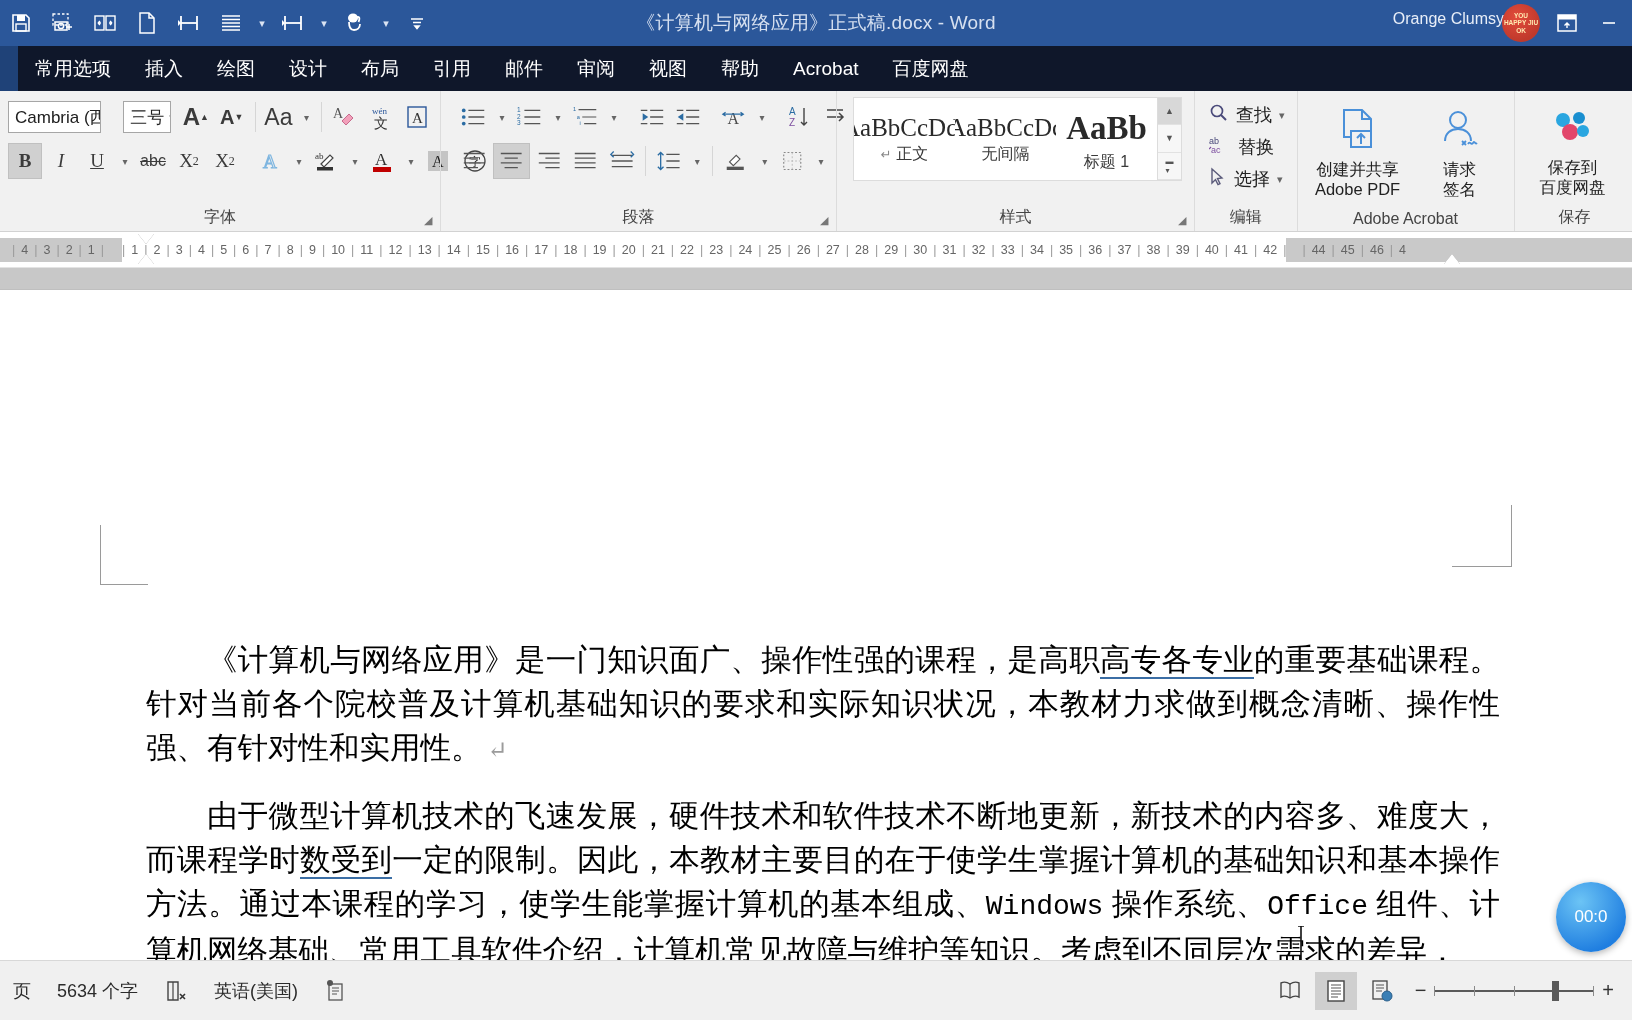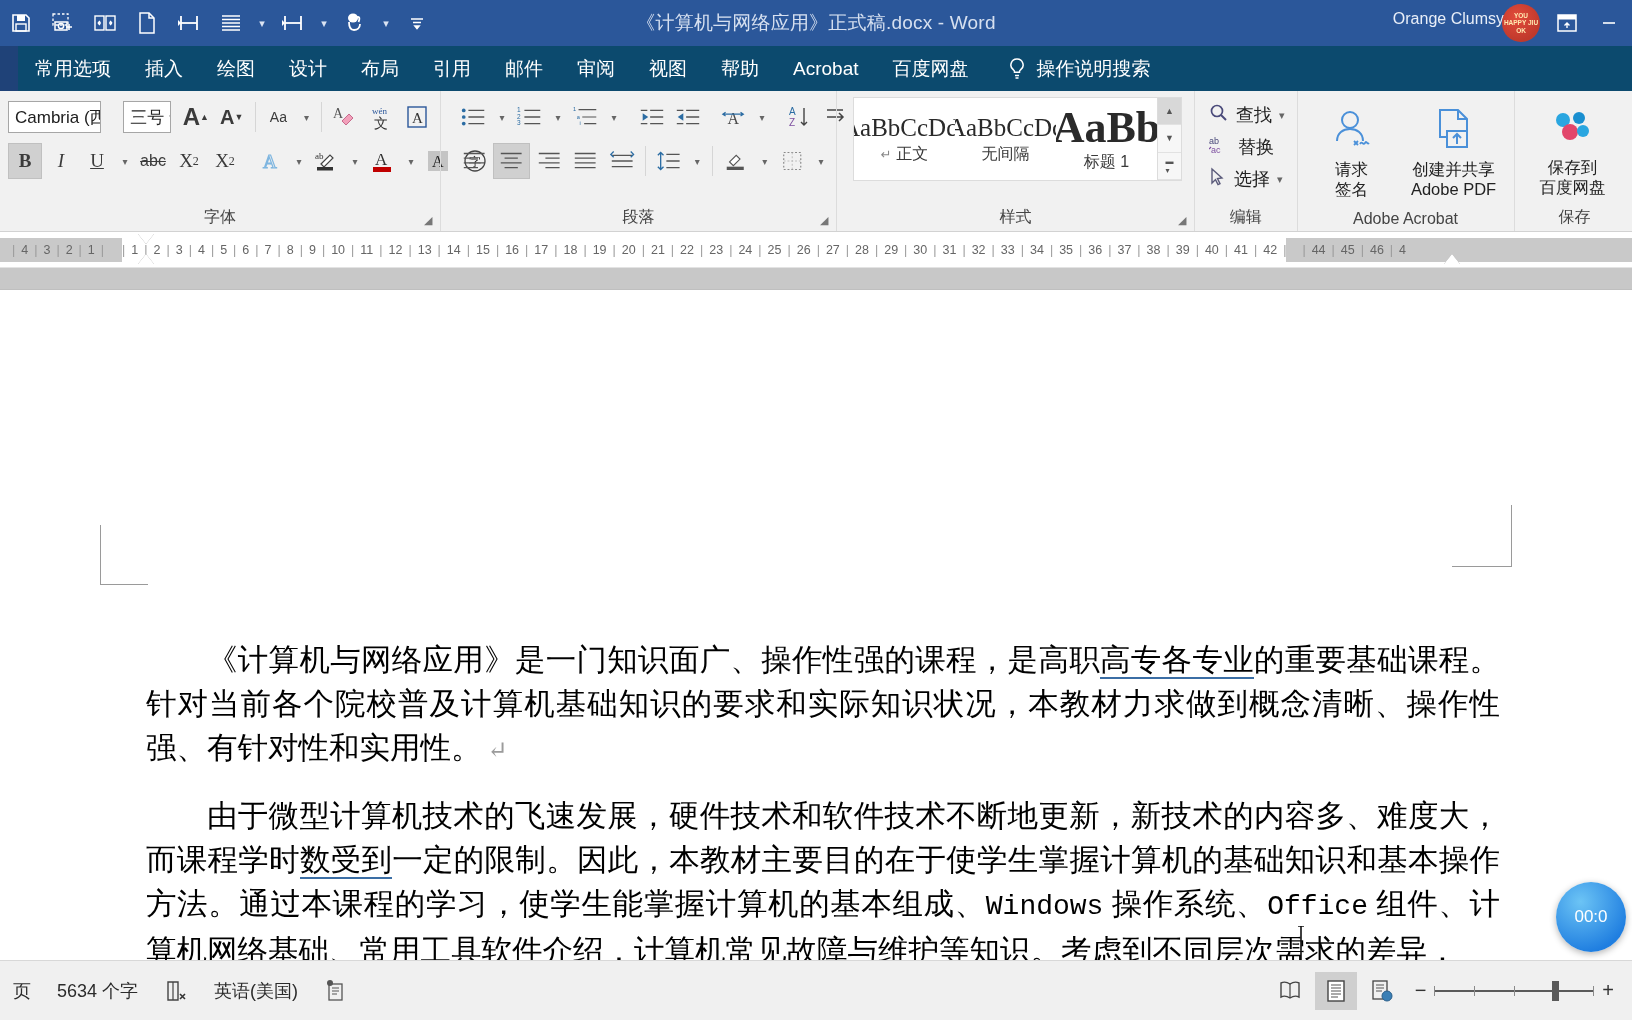--- a/index.html
+++ b/index.html
@@ -46,21 +46,21 @@
   .tb-icon-btn {
     position: absolute; top: 8px; width: 34px; height: 30px;
     display: flex; align-items: center; justify-content: center; color: #ffffff;
   }
   .ribbon-display { right: 48px; }
   .win-min { right: 6px; font-size: 20px; }
 
   
   .tabbar {
     position: absolute; left: 0; top: 46px; width: 1632px; height: 45px;
-    background: #0c4a6e; display: flex; align-items: stretch;
+    background: #0f172a; display: flex; align-items: stretch;
   }
   .tab-file {
     width: 18px; background: #1f4278;
   }
   .tab {
     padding: 0 17px; display: flex; align-items: center;
     color: #ffffff; font-size: 19px; white-space: nowrap;
   }
   .tab.lamp { gap: 9px; padding-left: 22px; }
   .lamp-icon { color: #ffffff; display: inline-flex; }
@@ -314,29 +314,20 @@
     <div class="tab">绘图</div>
     <div class="tab">设计</div>
     <div class="tab">布局</div>
     <div class="tab">引用</div>
     <div class="tab">邮件</div>
     <div class="tab">审阅</div>
     <div class="tab">视图</div>
     <div class="tab">帮助</div>
     <div class="tab">Acrobat</div>
     <div class="tab">百度网盘</div>
-    <div class="tab lamp">
-      <span class="lamp-icon">
-        <svg width="20" height="24" viewBox="0 0 20 24">
-            <path d="M10 2a6 6 0 00-3.4 11c.5.4.9 1.1.9 1.8v.4h5v-.4c0-.7.4-1.4.9-1.8A6 6 0 0010 2z" fill="none" stroke="#fff" stroke-width="1.5"></path>
-            <path d="M8 18.5h4M8.5 21h3" stroke="#fff" stroke-width="1.5"></path>
-          </svg>
-      </span>
-      <span>操作说明搜索</span>
-    </div>
   </div>
 
   <div class="ribbon">
 
     <div class="grp" style="width:440px;">
       <div class="row" style="padding-left:2px;">
         <div class="fontbox fname">
           <span>Cambria (西文标</span>
 
         </div>
@@ -346,21 +337,21 @@
         </div>
         <div class="ib" style="margin-left:6px;">
             <b style="font-size:24px;">A</b>
             <span style="font-size:9px;vertical-align:top;">▲</span>
           </div>
         <div class="ib">
             <b style="font-size:20px;">A</b>
             <span style="font-size:9px;vertical-align:top;">▼</span>
           </div>
         <div class="sep"></div>
-        <div class="ib" style="font-size:14px;">Aa</div>
+        <div class="ib" style="font-size:23px;">Aa</div>
         <div class="ib sm">▾</div>
         <div class="sep"></div>
         <div class="ib">
           <svg width="26" height="26" viewBox="0 0 26 26">
               <text x="1" y="14" font-size="14" fill="#555" font-family="Liberation Serif, serif">A</text>
               <path d="M10 17l7-7 4 4-7 7z" fill="#f2a0ba" stroke="#c76a8d" stroke-width="1"></path>
             </svg>
         </div>
         <div class="ib">
           <svg width="26" height="28" viewBox="0 0 26 28">
@@ -585,21 +576,21 @@
           <div class="nm">
             <span style="color:#888;font-size:13px;">↵</span>
             <span>正文</span>
           </div>
         </div>
         <div class="gitem">
           <div class="prev" style="font-size:25px;">AaBbCcDc</div>
           <div class="nm">无间隔</div>
         </div>
         <div class="gitem">
-          <div class="prev" style="font-size:44px;font-weight:bold;line-height:44px;">AaBb</div>
+          <div class="prev" style="font-size:33px;font-weight:bold;line-height:44px;">AaBb</div>
           <div class="nm">标题 1</div>
         </div>
         <div class="gal-scroll">
           <div>▲</div>
           <div>▼</div>
           <div>
               <span style="font-size:8px;">▬<br>▾</span>
             </div>
         </div>
       </div>
@@ -635,46 +626,46 @@
             </svg>
         </span>
         <span>选择</span>
         <span class="cv">▾</span>
       </div>
       <div class="grp-label">编辑</div>
     </div>
 
     <div class="grp" style="width:238px;">
       <div style="display:flex;align-items:flex-start;margin-top:8px;">
+        <div class="bigbtn">
+          <span>
+            <svg width="48" height="46" viewBox="0 0 48 46">
+                <path d="M10 3h18l9 9v18H10z" fill="none" stroke="#4a90d9" stroke-width="2"></path>
+                <path d="M28 3v9h9" fill="none" stroke="#4a90d9" stroke-width="2"></path>
+                <rect x="17" y="24" width="20" height="16" fill="#f1f1f1" stroke="#4a90d9" stroke-width="2"></rect>
+                <path d="M27 37v-9M23 31l4-4 4 4" fill="none" stroke="#4a90d9" stroke-width="2"></path>
+              </svg>
+          </span>
+          <span class="lbl">
+            <span>创建并共享</span><br>
+            <span>Adobe PDF</span>
+          </span>
+        </div>
         <div class="bigbtn" style="width:96px;">
           <span>
             <svg width="48" height="46" viewBox="0 0 48 46">
                 <circle cx="22" cy="13" r="8" fill="none" stroke="#4a90d9" stroke-width="2"></circle>
                 <path d="M9 34c0-8 6-12 13-12s13 4 13 12" fill="none" stroke="#4a90d9" stroke-width="2"></path>
                 <path d="M26 34l4 4M30 34l-4 4" stroke="#4a90d9" stroke-width="1.8"></path>
                 <path d="M32 37c2-4 3 2 5-1s2 2 4 0" fill="none" stroke="#4a90d9" stroke-width="1.8"></path>
               </svg>
           </span>
           <span class="lbl">
             <span>请求</span><br>
             <span>签名</span>
-          </span>
-        </div>
-        <div class="bigbtn">
-          <span>
-            <svg width="48" height="46" viewBox="0 0 48 46">
-                <path d="M10 3h18l9 9v18H10z" fill="none" stroke="#4a90d9" stroke-width="2"></path>
-                <path d="M28 3v9h9" fill="none" stroke="#4a90d9" stroke-width="2"></path>
-                <rect x="17" y="24" width="20" height="16" fill="#f1f1f1" stroke="#4a90d9" stroke-width="2"></rect>
-                <path d="M27 37v-9M23 31l4-4 4 4" fill="none" stroke="#4a90d9" stroke-width="2"></path>
-              </svg>
-          </span>
-          <span class="lbl">
-            <span>创建并共享</span><br>
-            <span>Adobe PDF</span>
           </span>
         </div>
       </div>
       <div class="grp-label">Adobe Acrobat</div>
     </div>
 
     <div class="grp" style="width:144px;">
       <div style="display:flex;margin-top:8px;">
         <div class="bigbtn" style="width:108px;padding-left:4px;">
           <span>

